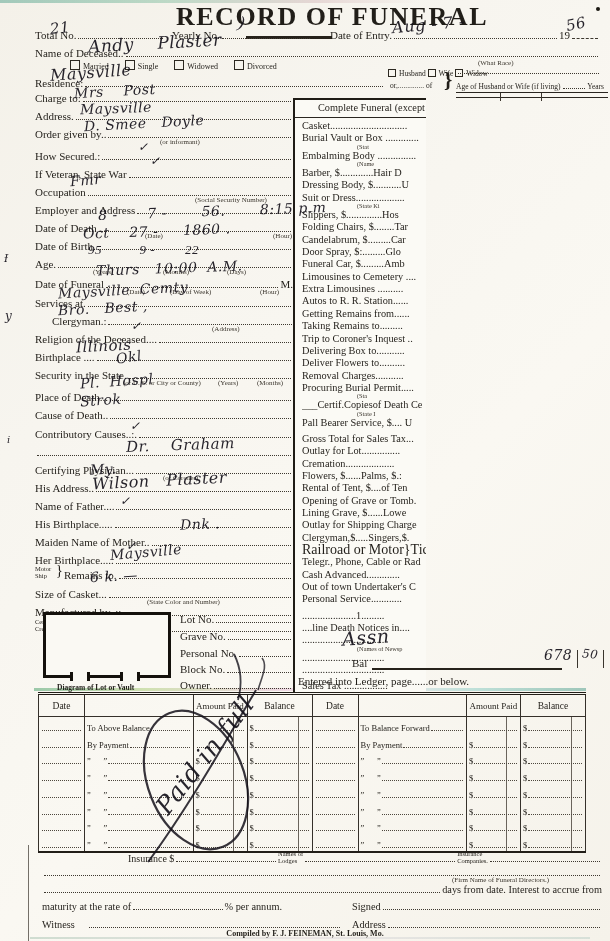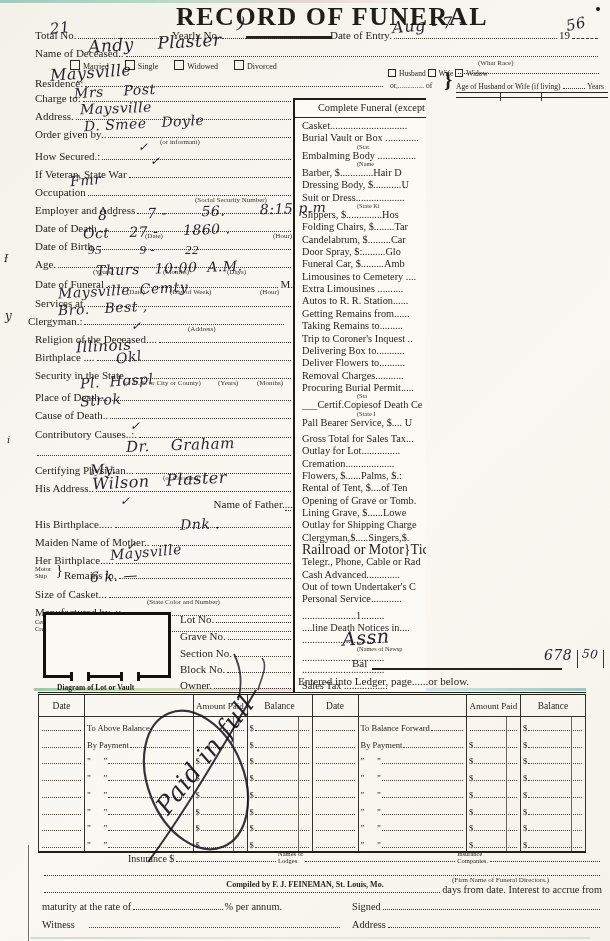--- a/index.html
+++ b/index.html
@@ -179,21 +179,21 @@
     <span class="dots"></span>
   <span class="lbl">M.</span>
   <span class="sub" style="left:92px;top:12px;">(Date)</span>
   <span class="sub" style="left:135px;top:12px;">(Day of Week)</span>
   <span class="sub" style="left:225px;top:12px;">(Hour)</span>
 </div>
 <div class="row" style="left:35px;top:295px;width:258px;">
   <span class="lbl">Services at.</span>
     <span class="dots"></span>
 </div>
-<div class="row" style="left:28px;top:313px;width:258px;">
+<div class="row" style="left:52px;top:313px;width:258px;">
   <span class="lbl">Clergyman.:</span>
     <span class="dots"></span>
   <span class="sub" style="left:160px;top:12px;">(Address)</span>
 </div>
 <div class="row" style="left:35px;top:331px;width:258px;">
   <span class="lbl">Religion of the Deceased....</span>
     <span class="dots"></span>
 </div>
 <div class="row" style="left:35px;top:349px;width:258px;">
   <span class="lbl">Birthplace ....</span>
@@ -223,21 +223,21 @@
 </div>
 <div class="row" style="left:35px;top:462px;width:258px;">
   <span class="lbl">Certifying Physician...</span>
     <span class="dots"></span>
   <span class="sub" style="left:128px;top:12px;">(or Coroner)</span>
 </div>
 <div class="row" style="left:35px;top:480px;width:258px;">
   <span class="lbl">His Address..</span>
     <span class="dots"></span>
 </div>
-<div class="row" style="left:35px;top:498px;width:258px;flex-direction:column;">
+<div class="row" style="left:35px;top:498px;width:258px;">
   <span class="lbl">Name of Father....</span>
     <span class="dots"></span>
 </div>
 <div class="row" style="left:35px;top:516px;width:258px;">
   <span class="lbl">His Birthplace.....</span>
     <span class="dots"></span>
 </div>
 <div class="row" style="left:35px;top:534px;width:258px;">
   <span class="lbl">Maiden Name of Mother..</span>
     <span class="dots"></span>
@@ -282,21 +282,21 @@
 
 <div class="row" style="left:180px;top:611px;width:113px;">
   <span class="lbl">Lot No.</span>
     <span class="dots"></span>
 </div>
 <div class="row" style="left:180px;top:628px;width:113px;">
   <span class="lbl">Grave No.</span>
     <span class="dots"></span>
 </div>
 <div class="row" style="left:180px;top:645px;width:113px;">
-  <span class="lbl">Section No.</span>
+  <span class="lbl">Personal No.</span>
     <span class="dots"></span>
 </div>
 <div class="row" style="left:180px;top:661px;width:113px;">
   <span class="lbl">Block No.</span>
     <span class="dots"></span>
 </div>
 <div class="row" style="left:180px;top:677px;width:113px;">
   <span class="lbl">Owner.</span>
     <span class="dots"></span>
 </div>
@@ -755,21 +755,21 @@
   <span class="dots"></span>
 </div>
 <div class="row" style="left:42px;top:916px;width:300px;height:14px;gap:12px;">
   <span class="lbl" style="font-size:10.3px;">Witness</span>
   <span class="dots"></span>
 </div>
 <div class="row" style="left:352px;top:916px;width:250px;height:14px;">
   <span class="lbl" style="font-size:10.3px;">Address</span>
   <span class="dots"></span>
 </div>
-<div class="abs" style="left:0;top:880px;width:610px;text-align:center;font-size:8px;font-weight:bold;">Compiled by F. J. FEINEMAN, St. Louis, Mo.</div>
+<div class="abs" style="left:0;top:929px;width:610px;text-align:center;font-size:8px;font-weight:bold;">Compiled by F. J. FEINEMAN, St. Louis, Mo.</div>
 
 <div class="hw" style="left:50px;top:19px;font-size:15px;transform:rotate(-6deg);">21</div>
 <div class="hw" style="left:238px;top:13px;font-size:17px;transform:rotate(14deg);">)</div>
 <div class="hw" style="left:392px;top:15px;font-size:16px;transform:rotate(-5deg);">Aug - 7 -</div>
 <div class="hw" style="left:566px;top:15px;font-size:15px;transform:rotate(-12deg);">56</div>
 <div class="hw" style="left:88px;top:33px;font-size:17px;transform:rotate(-3deg);">Andy    Plaster</div>
 <div class="hw" style="left:50px;top:63px;font-size:16px;transform:rotate(-4deg);">Maysville</div>
 <div class="hw" style="left:74px;top:83px;font-size:14px;transform:rotate(-3deg);">Mrs    Post</div>
 <div class="hw" style="left:80px;top:100px;font-size:14px;transform:rotate(-2deg);">Maysville</div>
 <div class="hw" style="left:84px;top:115px;font-size:14px;transform:rotate(-3deg);">D. Smee   Doyle</div>

